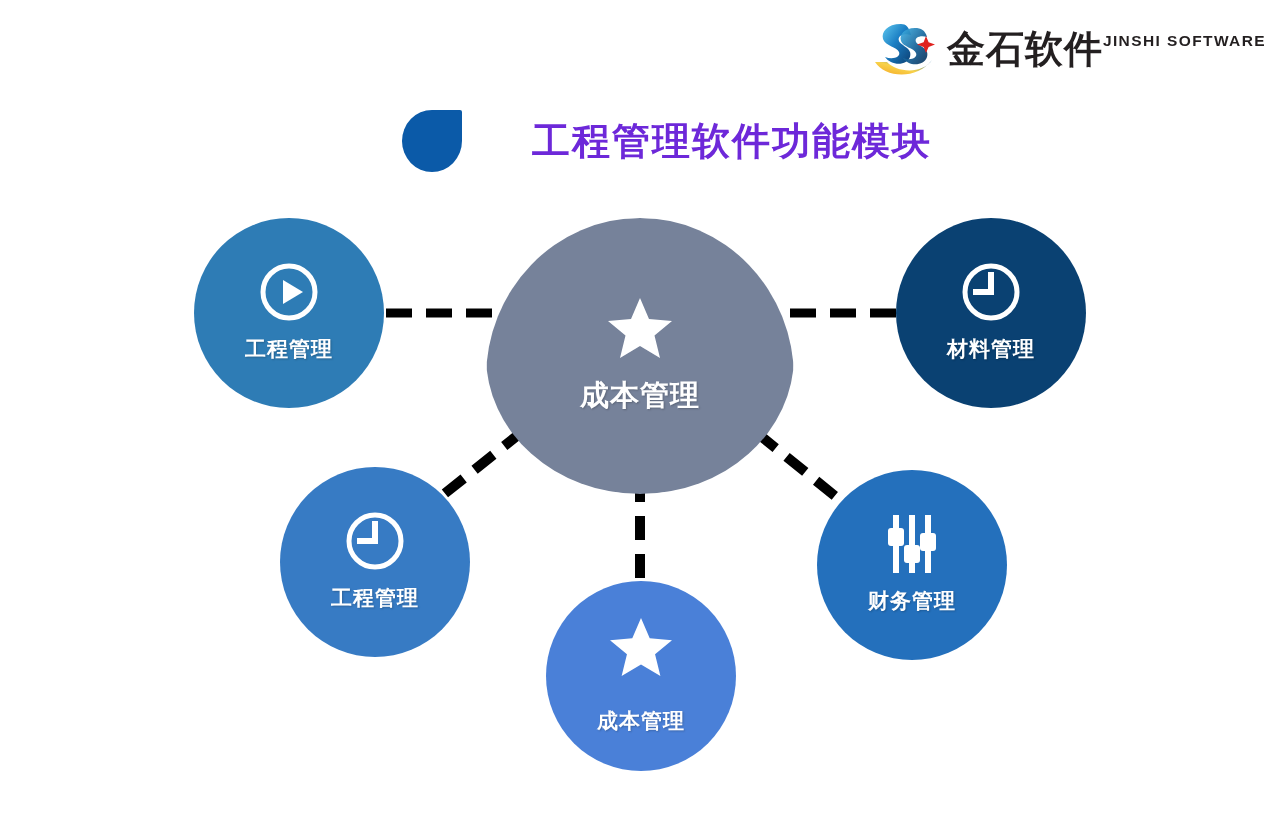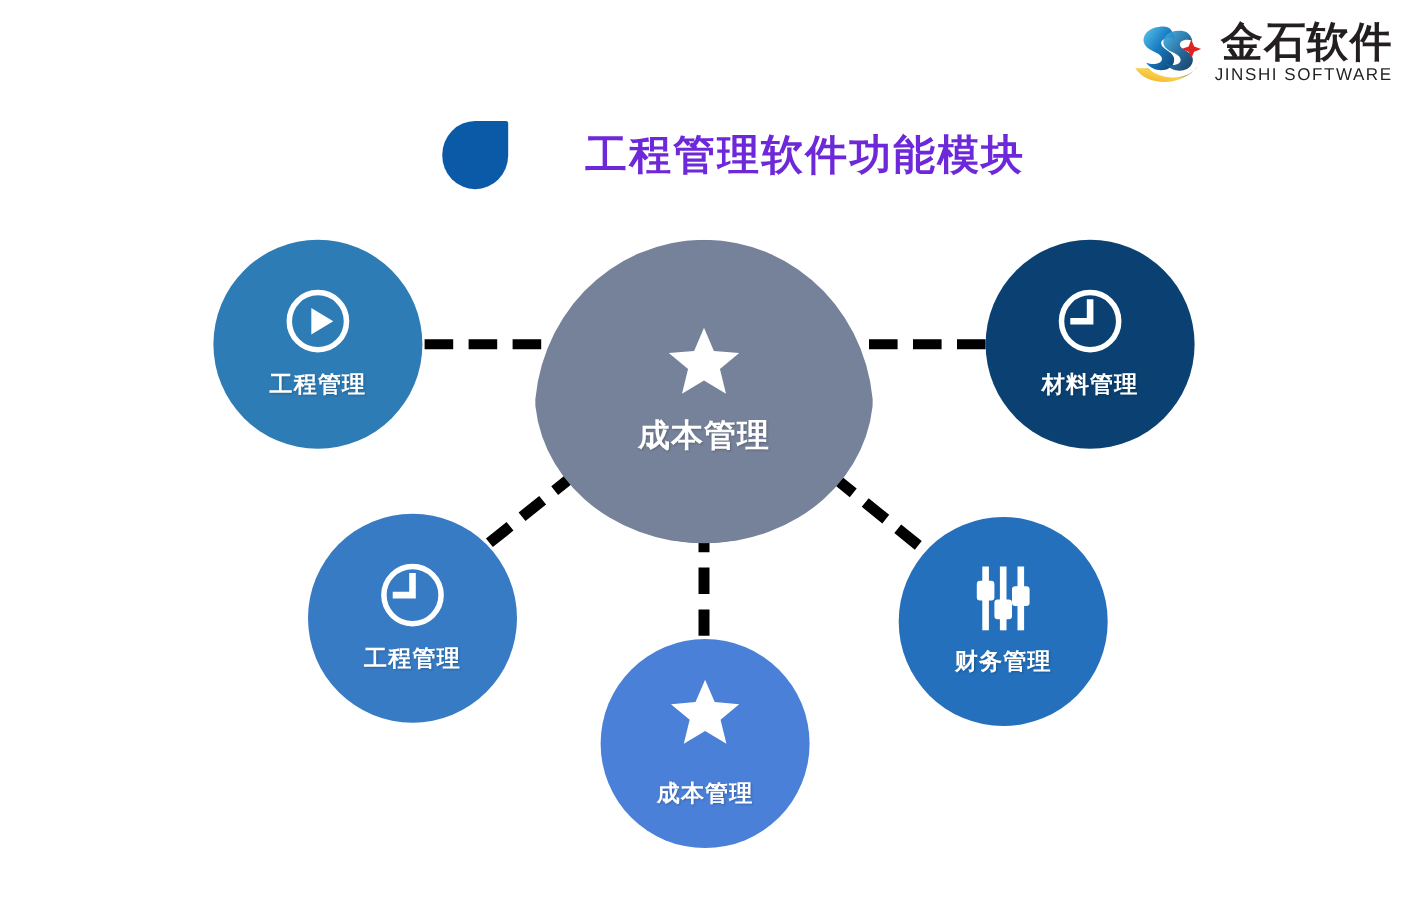--- a/index.html
+++ b/index.html
@@ -14,28 +14,28 @@
     width:1280px; height:818px;
     background:#ffffff;
   }
 
   
   #brand-logo {
     position:absolute; top:18px; right:14px;
     display:flex; align-items:center; gap:8px;
   }
   #brand-mark { width:68px; height:62px; flex:0 0 auto; }
-  #brand-text { display:flex; flex-direction:column; align-items:flex-end; }
+  #brand-text { display:flex; flex-direction:row; align-items:flex-start; }
   #brand-cn {
     font-size:38px; font-weight:bold; color:#231f20;
     line-height:1.02; letter-spacing:1px;
     font-family:"DejaVu Sans","Liberation Sans",sans-serif;
   }
   #brand-en {
-    font-size:15.5px; font-weight:normal; color:#231f20;
+    font-size:15.5px; font-weight:bold; color:#231f20;
     letter-spacing:1.4px; line-height:1.25; margin-top:1px;
   }
 
   
   #title-row {
     position:absolute; left:402px; top:110px;
     display:flex; align-items:center; gap:70px;
   }
   #title-drop {
     width:60px; height:62px; background:#0b5aa8;

